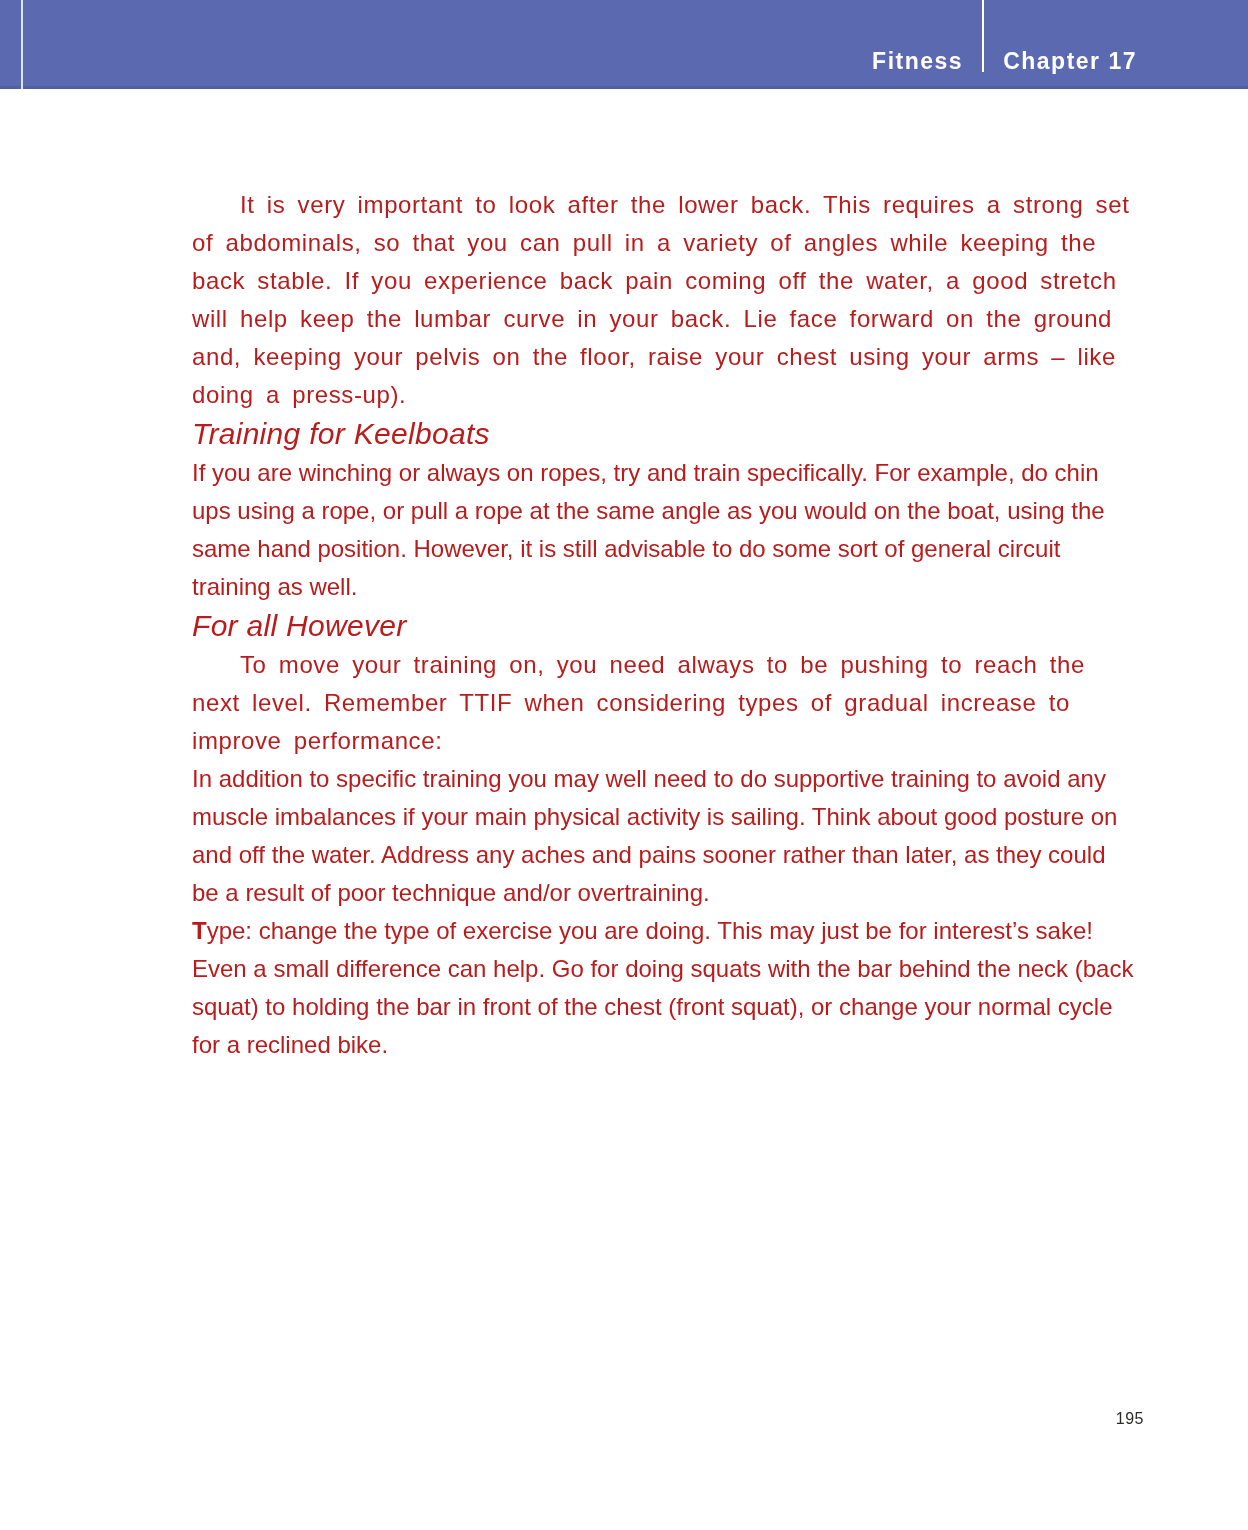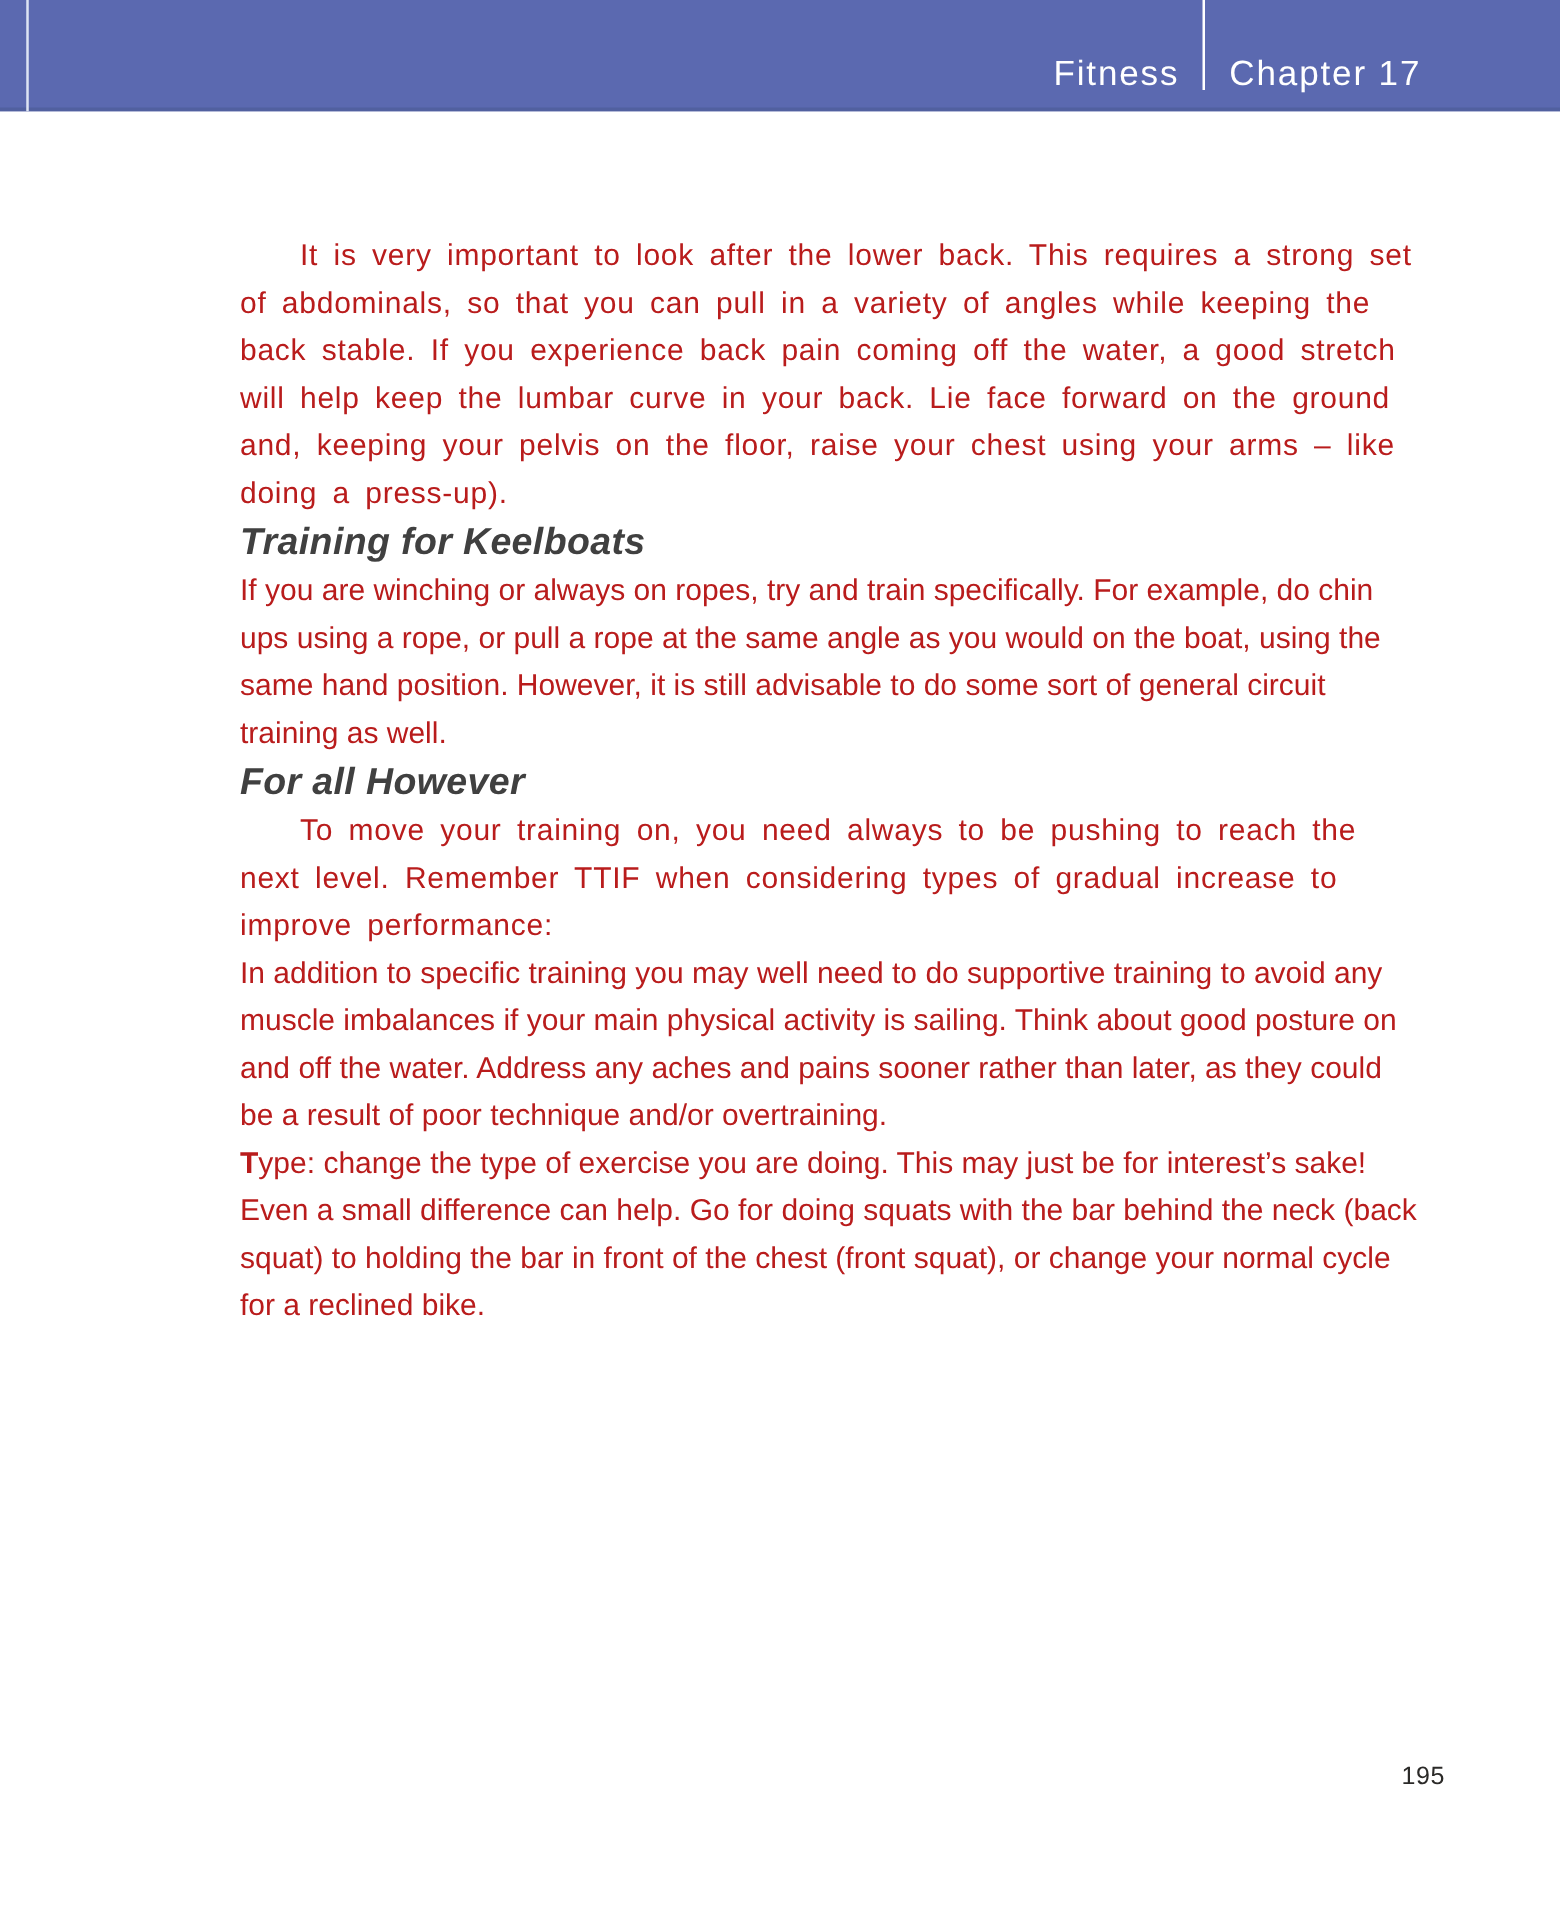--- a/index.html
+++ b/index.html
@@ -39,22 +39,22 @@
     right: 111px;
     top: 0;
     height: 86px;
     display: flex;
     align-items: flex-end;
     padding-bottom: 13px;
     box-sizing: border-box;
   }
   .bar-right .hdr-text {
     color: #ffffff;
-    font-size: 28px;
-    font-weight: 400;
+    font-size: 23px;
+    font-weight: 700;
     letter-spacing: 1.5px;
     line-height: 1;
   }
   .hdr-divider {
     display: inline-block;
     width: 2px;
     height: 72px;
     background: #ffffff;
     align-self: flex-start;
     margin: 0 19px;
@@ -75,41 +75,41 @@
   }
   p.indent { text-indent: 48px; }
   p.tracked {
     word-spacing: 5px;
     letter-spacing: 0.6px;
   }
   h2.section-heading {
     margin: 0;
     font-size: 30px;
     line-height: 40px;
-    font-weight: bold;
+    font-weight: normal;
     font-style: italic;
-    color: #404040;
+    color: #b91c1c;
     letter-spacing: 0.3px;
   }
   .mt-heading1 { margin-top: 70px; }
   .after-heading { margin-top: 12px; }
   .mt-heading2 { margin-top: 56px; }
   .mt-para4 { margin-top: 0; }
   .mt-time { margin-top: 30px; }
   .mt-type { margin-top: 34px; }
   .lead-initial {
     font-weight: bold;
   }
 
   
   .page-number {
     position: absolute;
     top: 1410px;
-    right: 92px;
-    font-size: 20px;
+    right: 104px;
+    font-size: 16px;
     color: #2b2a28;
     letter-spacing: 0.5px;
   }
 </style>
 </head>
 <body>
 
 <div class="page">
 
   <header class="chapter-bar">

